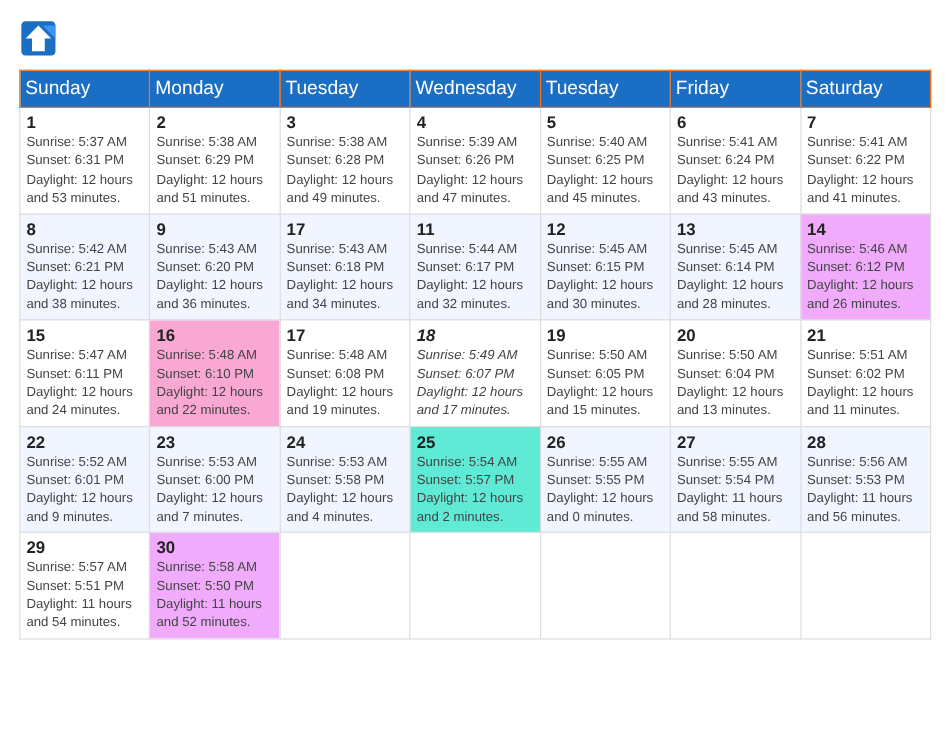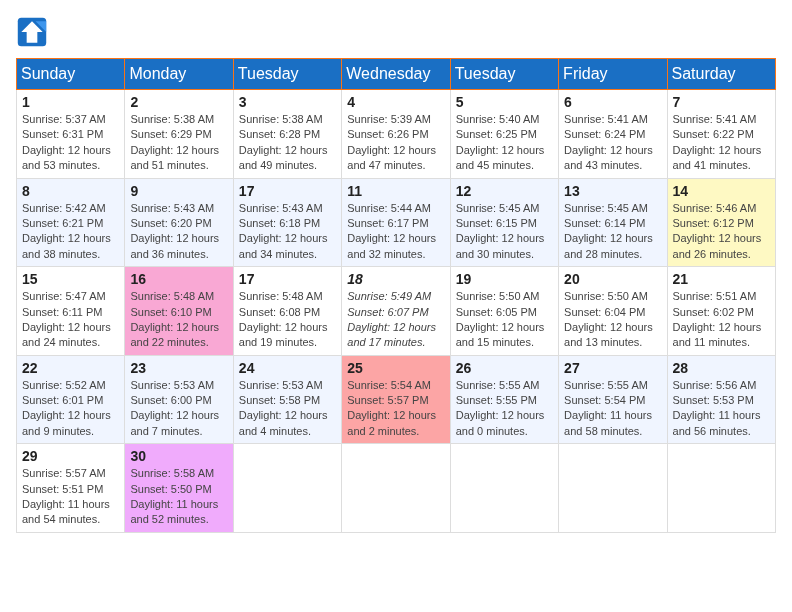--- a/index.html
+++ b/index.html
@@ -217,21 +217,21 @@
         </div>
       </td>
         <td style="background: rgb(240, 245, 255);">
         <span class="day-number">13</span>
         <div class="day-info">
           Sunrise: 5:45 AM<br>
           Sunset: 6:14 PM<br>
           Daylight: 12 hours and 28 minutes.
         </div>
       </td>
-        <td style="background: #fef9c3;">
+        <td style="background: #f0abfc;">
         <span class="day-number">14</span>
         <div class="day-info">
           Sunrise: 5:46 AM<br>
           Sunset: 6:12 PM<br>
           Daylight: 12 hours and 26 minutes.
         </div>
       </td>
       </tr>
       <tr>
         <td style="background: rgb(255, 255, 255); border-radius: 14px;">
@@ -309,21 +309,21 @@
         </div>
       </td>
         <td style="background: rgb(240, 245, 255);">
         <span class="day-number">24</span>
         <div class="day-info">
           Sunrise: 5:53 AM<br>
           Sunset: 5:58 PM<br>
           Daylight: 12 hours and 4 minutes.
         </div>
       </td>
-        <td style="background: #fca5a5;">
+        <td style="background: #5eead4;">
         <span class="day-number">25</span>
         <div class="day-info">
           Sunrise: 5:54 AM<br>
           Sunset: 5:57 PM<br>
           Daylight: 12 hours and 2 minutes.
         </div>
       </td>
         <td style="background: rgb(240, 245, 255);">
         <span class="day-number">26</span>
         <div class="day-info">

